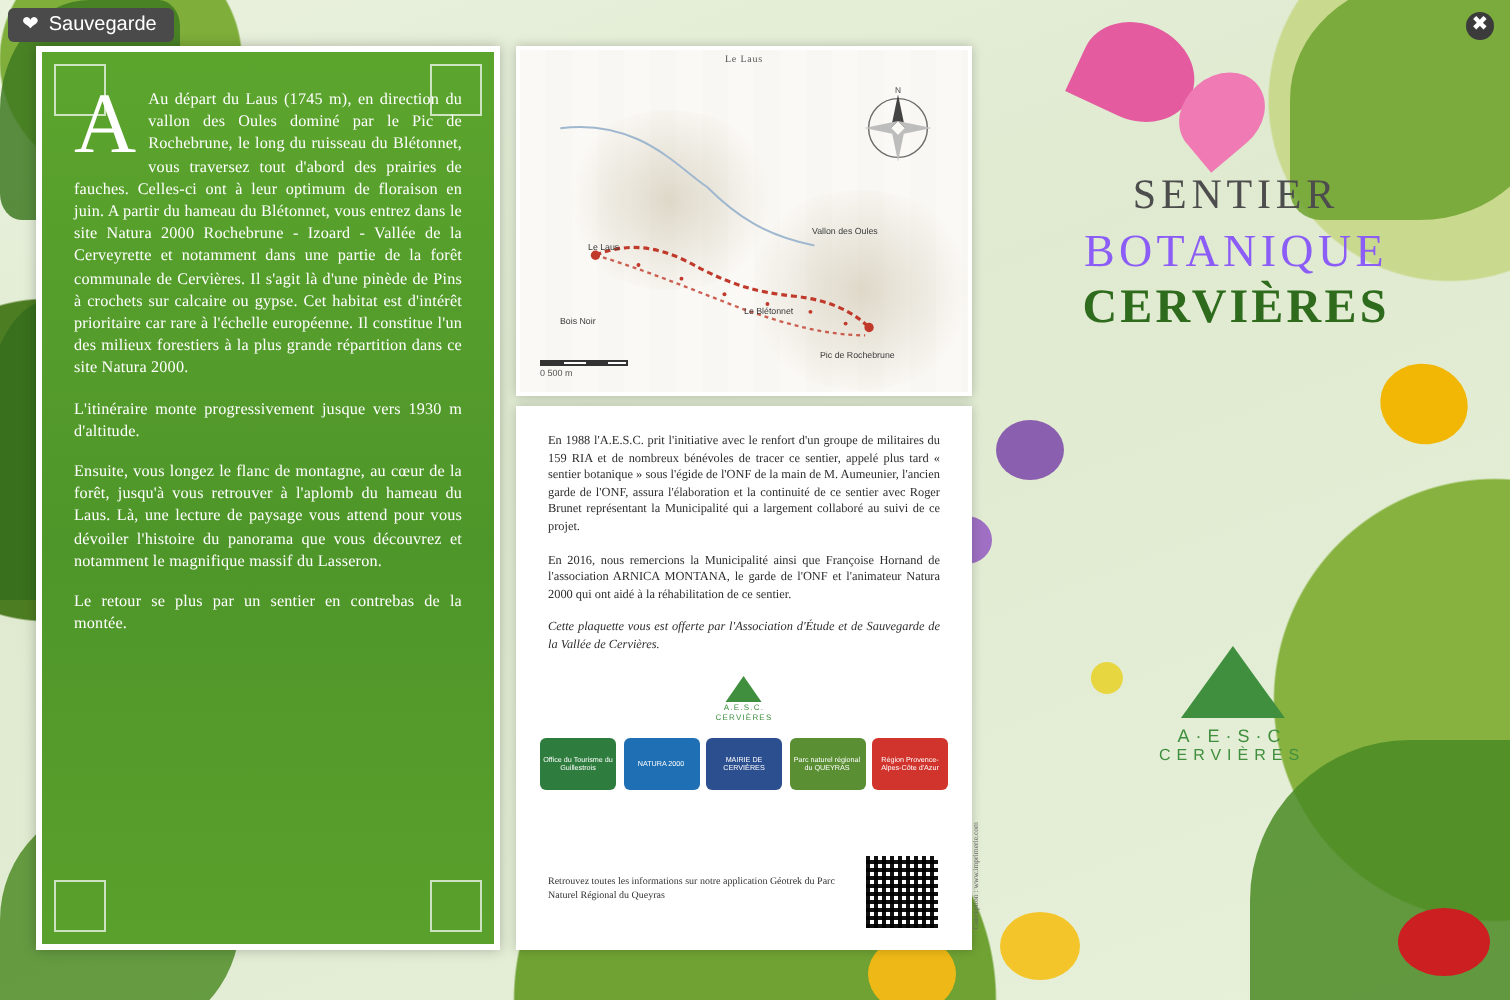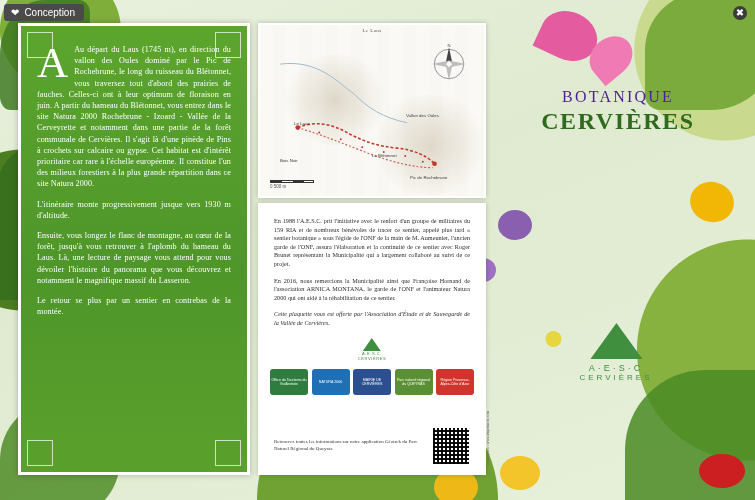--- a/index.html
+++ b/index.html
@@ -210,21 +210,21 @@
   .title-block {
     position: absolute; left: 10px; top: 62px; right: 6px;
     text-align: center;
     color: #3e6b1f;
   }
   .t-line1 {
     font-size: 21px; letter-spacing: 2.4px; color: #4d4d4d;
     font-family: "Liberation Serif", serif;
   }
   .t-line2 {
-    font-size: 16px; letter-spacing: 2.2px; color: #4c1d95; margin-top: 3px;
+    font-size: 23px; letter-spacing: 2.2px; color: #8b5cf6; margin-top: 3px;
   }
   .t-line3 {
     font-size: 24px; letter-spacing: 1.6px; color: #2f6b1d;
     font-weight: bold; margin-top: 8px;
   }
   .t-line4 {
     font-size: 24px; letter-spacing: 1.6px; color: #2f6b1d;
     font-weight: bold; margin-top: 2px;
   }
   .aesc-logo {
@@ -261,21 +261,21 @@
   <div class="petal" style="left:690px;top:182px;width:44px;height:40px;background:#f2b705;transform:rotate(15deg);border-radius:50%;"></div>
   <div class="petal" style="left:500px;bottom:10px;width:40px;height:34px;background:#f3c52a;border-radius:50%;"></div>
   <div class="petal" style="left:434px;bottom:-6px;width:44px;height:38px;background:#eeb916;border-radius:50%;"></div>
   <div class="petal" style="right:10px;bottom:12px;width:46px;height:34px;background:#cc1f22;border-radius:50%;"></div>
   <div class="petal" style="left:498px;top:210px;width:34px;height:30px;background:#8b5fb0;border-radius:50%;"></div>
   <div class="petal" style="left:470px;top:258px;width:26px;height:24px;background:#9e6fc2;border-radius:50%;"></div>
   <div class="petal" style="left:452px;bottom:72px;width:30px;height:28px;background:#fdfdf4;border-radius:50%;"></div>
 
   <div class="save-bar">
     <span class="heart">❤</span>
-    <span>Conception</span>
+    <span>Sauvegarde</span>
   </div>
   <div class="close-dot">✖</div>
 
   <div class="panel-left">
     <span class="deco-corner dc-tl"></span>
     <span class="deco-corner dc-tr"></span>
     <span class="deco-corner dc-bl"></span>
     <span class="deco-corner dc-br"></span>
 
     <p class="ltext">
@@ -363,20 +363,21 @@
     <div class="qr-block">
       <div class="qr-text">Retrouvez toutes les informations sur notre application Géotrek du Parc Naturel Régional du Queyras</div>
       <div class="qr-code"></div>
     </div>
 
     <div class="vertical-credit">Conception : www.imprimerie.com</div>
   </div>
 
   <div class="panel-right">
     <div class="title-block">
+      <div class="t-line1">SENTIER</div>
       <div class="t-line2">BOTANIQUE</div>
       <div class="t-line4">CERVIÈRES</div>
     </div>
 
     <div class="aesc-logo">
       <div class="sun"></div>
       <div class="mountain"></div>
       <div class="l1">A·E·S·C</div>
       <div class="l2">CERVIÈRES</div>
     </div>

